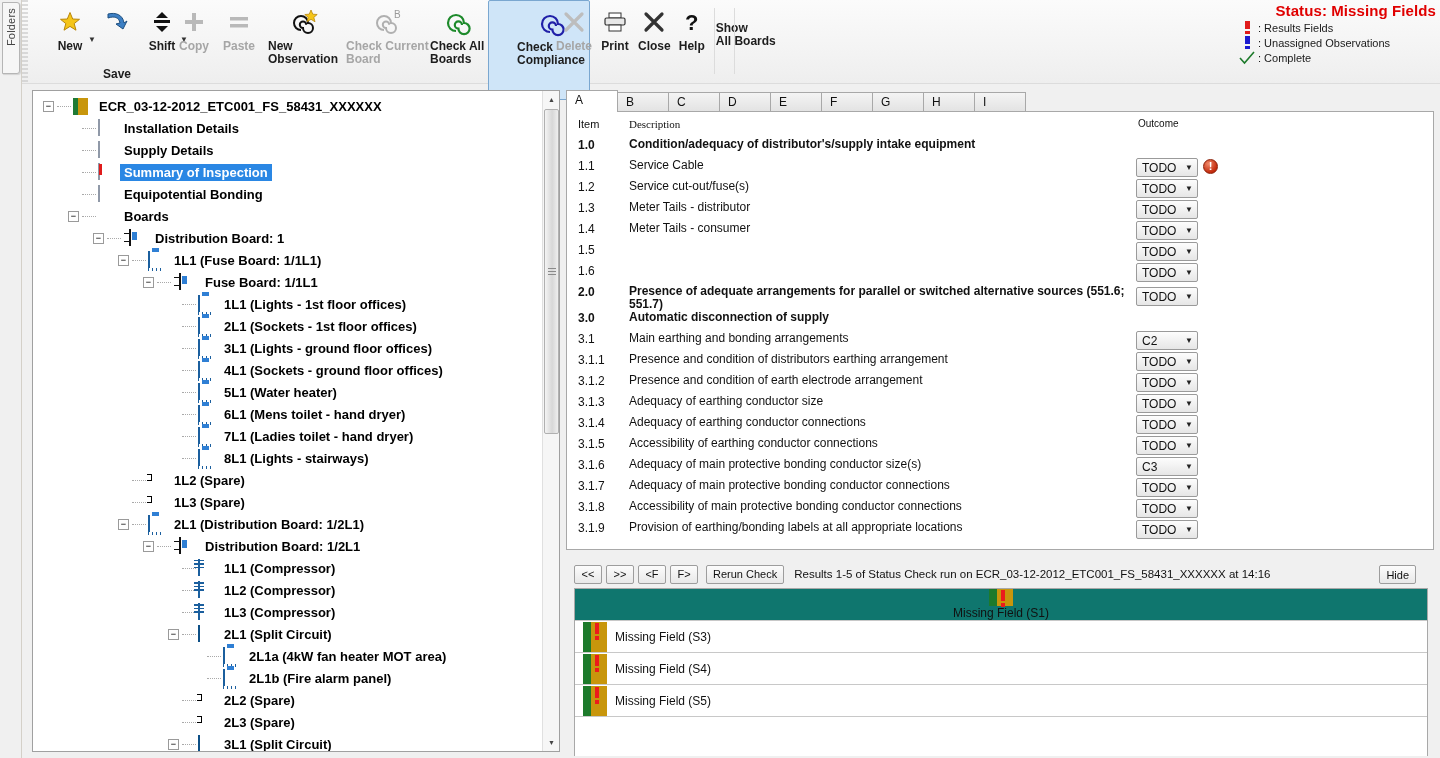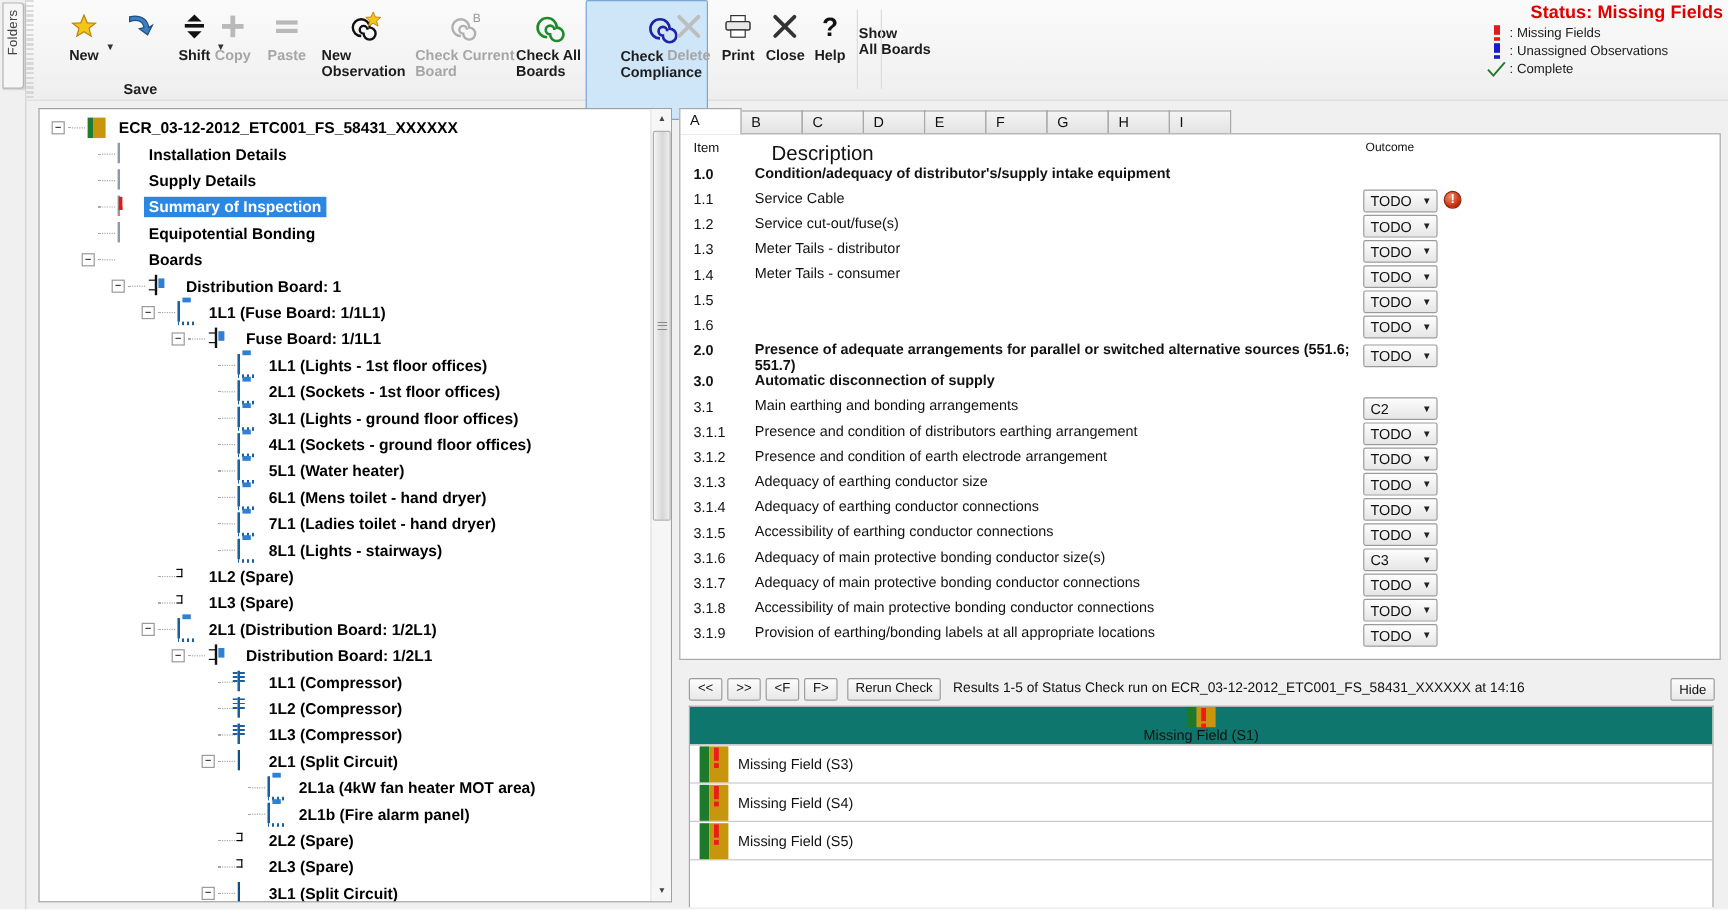--- a/index.html
+++ b/index.html
@@ -203,21 +203,21 @@
   }
   .tab.active {
     background: #ffffff; height: 22px; position: relative; z-index: 3;
   }
   .grid-box {
     position: absolute; left: 0; right: 0; top: 21px; bottom: 0;
     background: #fff; border: 1px solid #a8a8a8;
   }
   .grid-head { position: relative; height: 16px; }
   .col-item { position: absolute; left: 11px; font-size: 11px; color: #111; }
-  .col-desc { position: absolute; left: 76px; font-size: 17px; color: #111; }
+  .col-desc { position: absolute; left: 62px; font-size: 11px; color: #111; font-family: Liberation Serif, serif; }
   .col-outcome { position: absolute; left: 571px; font-size: 10px; color: #111; }
 
   .grow { position: relative; height: 21px; }
   .grow .it {
     position: absolute; left: 11px; top: 2px; font-size: 12px; color: #111;
   }
   .grow .ds {
     position: absolute; left: 62px; top: 2px; font-size: 12px; color: #111;
     width: 500px; line-height: 13px;
   }
@@ -250,21 +250,21 @@
     height: 24px; display: flex; align-items: center; gap: 4px; padding-left: 8px;
   }
   .rbtn {
     min-width: 28px; height: 19px; padding: 0 6px;
     background: linear-gradient(#fcfcfc,#e8e8e8);
     border: 1px solid #9d9d9d; border-radius: 2px;
     font-size: 11px; color: #111;
     display: flex; align-items: center; justify-content: center;
   }
   .rtext { font-size: 11.5px; color: #111; margin-left: 6px; }
-  .hide-btn { position: absolute; right: 5px; top: 3px; margin-left: 26px; }
+  .hide-btn { position: absolute; right: 18px; top: 3px; margin-left: 26px; }
   .results-list {
     position: absolute; left: 8px; right: 6px; top: 26px; bottom: 0;
     background: #fff; border: 1px solid #a8a8a8; border-bottom: none;
     overflow: hidden;
   }
   .rrow {
     height: 32px; display: flex; align-items: center;
     border-bottom: 1px solid #c8c8c8;
   }
   .rrow.sel { background: #0f766e; flex-direction: column; }
@@ -448,21 +448,21 @@
 
   <div class="status-box">
     <div class="status-title">Status: Missing Fields</div>
     <div class="legend-row">
       <div class="legend-ico">
         <span class="bang">
             <b style="background:#e01b1b"></b>
             <i style="background:#e01b1b"></i>
           </span>
       </div>
-      <div class="legend-txt">: Missing Fields</div>
+      <div class="legend-txt">: Results Fields</div>
     </div>
     <div class="legend-row">
       <div class="legend-ico">
         <span class="bang">
             <b style="background:#1b1bd0"></b>
             <i style="background:#1b1bd0"></i>
           </span>
       </div>
       <div class="legend-txt">: Unassigned Observations</div>
     </div>

